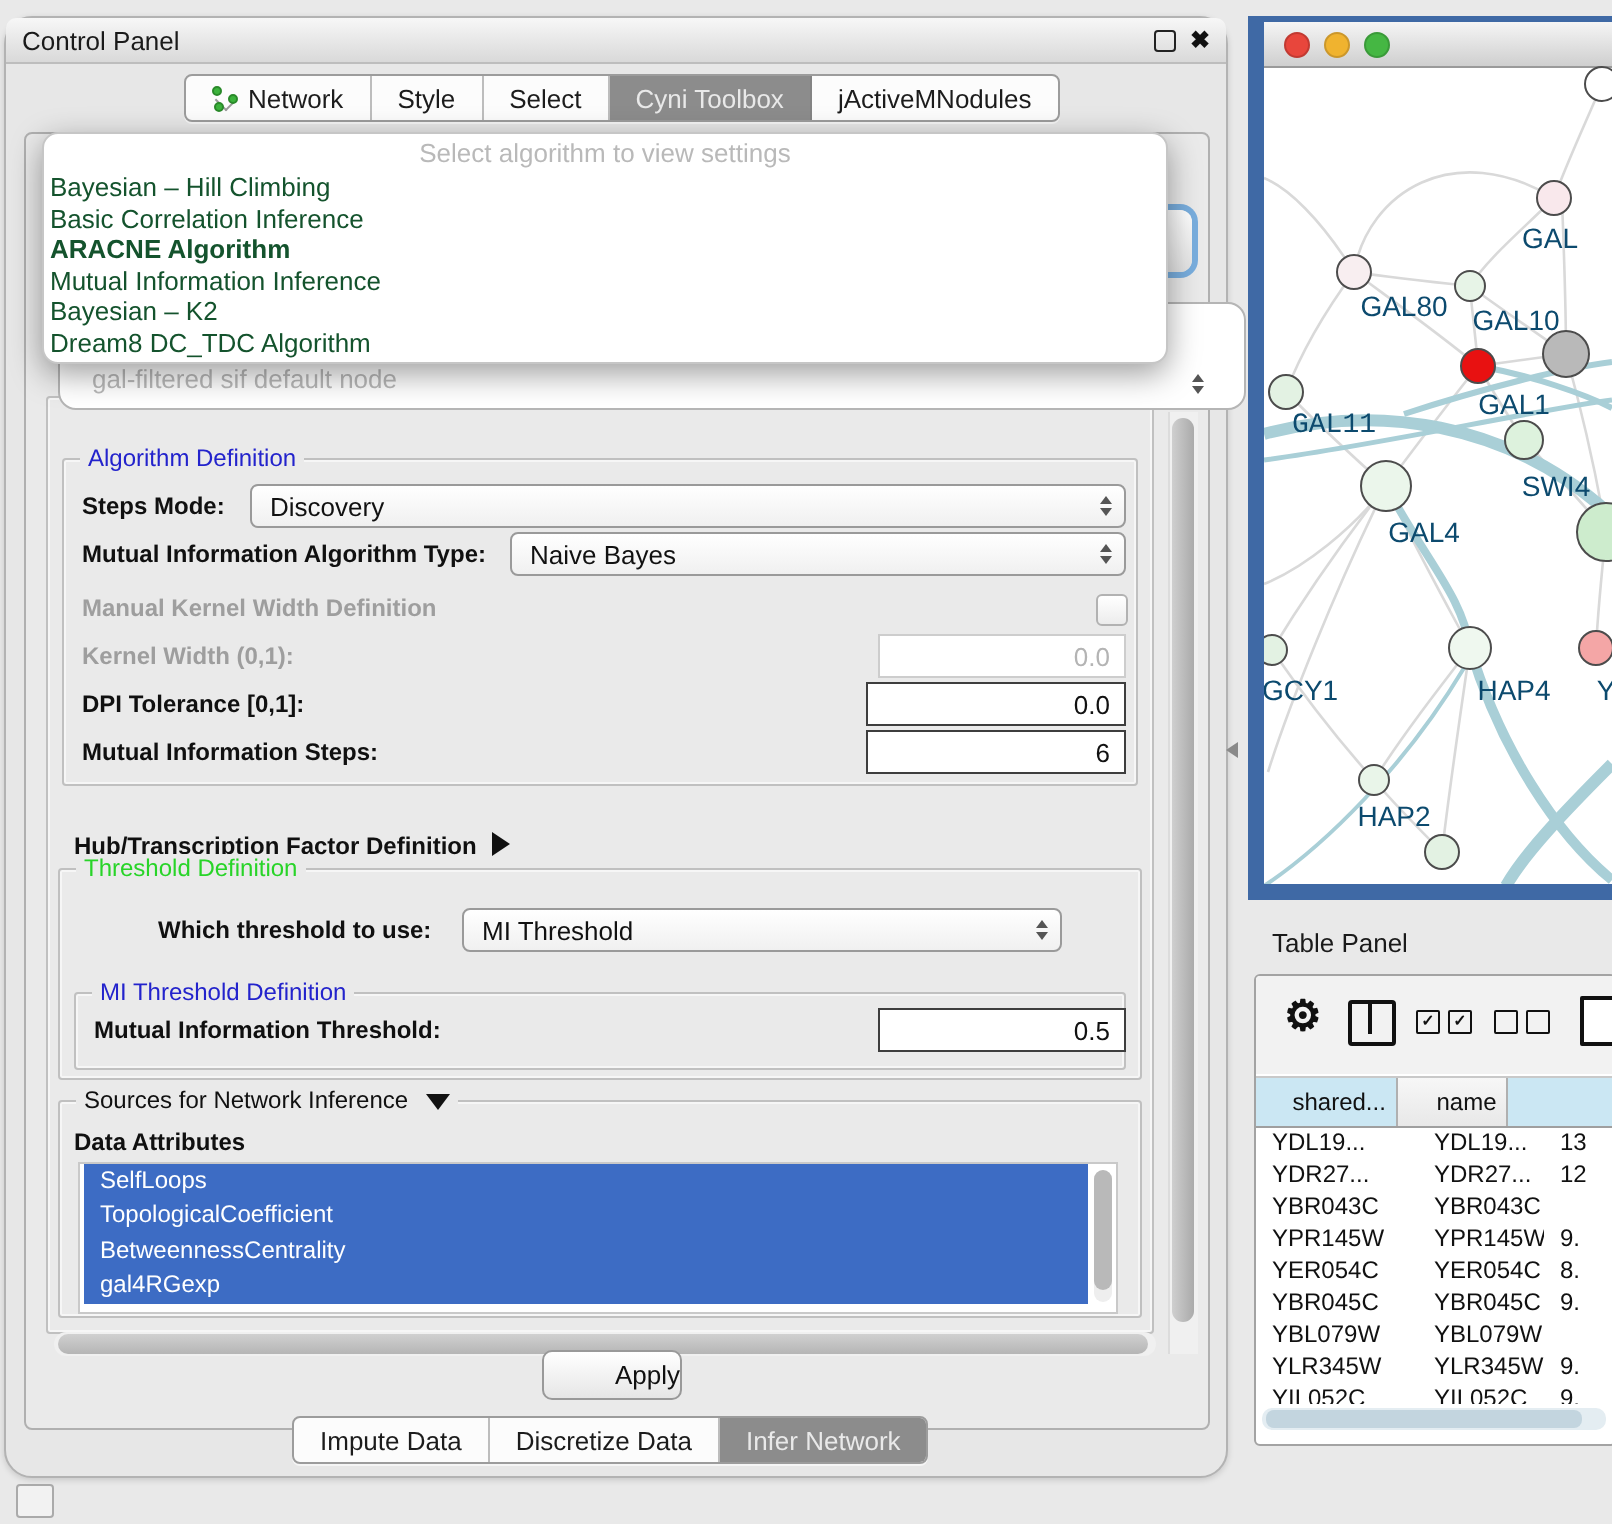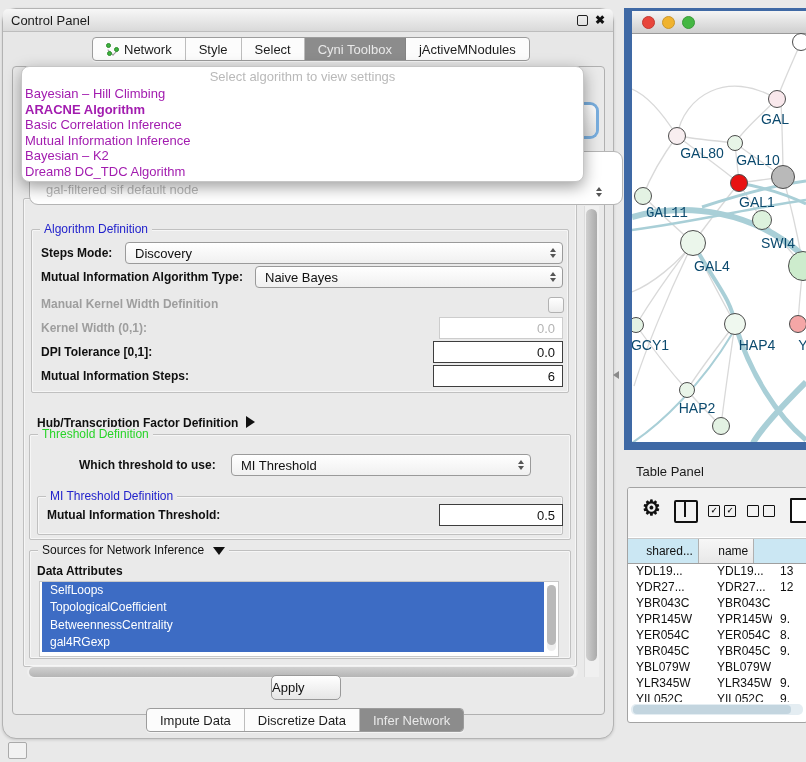--- a/index.html
+++ b/index.html
@@ -32,21 +32,21 @@
   
   .ghost-combo{left:26px;top:142px;width:562px;height:45px;background:#fff;border:1px solid #b5b5b5;
       border-radius:9px;display:flex;align-items:flex-end;padding:0 14px 7px 16px;font-size:13px;color:#b9b9b9;z-index:4}
   .focus-combo{left:567px;top:96px;width:26px;height:31px;border-radius:6px;background:linear-gradient(#fff,#e3e3e3);
       box-shadow:0 0 0 3px #79aede;z-index:3}
 
   
   .popup{left:18px;top:57px;width:561px;height:114px;background:#fff;border:1px solid #c6c6c6;border-radius:8px;
       box-shadow:0 5px 16px rgba(0,0,0,.38);z-index:50;overflow:hidden}
   .popup-head{height:19px;text-align:center;font-size:13px;color:#b9b9b9;line-height:19px}
-  .popup-item{height:15.6px;line-height:15.6px;font-size:13px;padding-left:3px;color:#a21caf;white-space:nowrap}
+  .popup-item{height:15.6px;line-height:15.6px;font-size:13px;padding-left:3px;color:#14532d;white-space:nowrap}
   .popup-item.bold{font-weight:bold}
 
   
   .grp{position:absolute;border:1px solid #c0c0c0;border-radius:2px;box-shadow:inset 0 0 0 1px rgba(255,255,255,.55)}
   .grp-title{position:absolute;top:-8px;left:8px;background:#eaeaea;padding:0 4px;font-size:12px;white-space:nowrap}
   .t-blue{color:var(--title-blue)}
   .t-green{color:var(--title-green)}
 
   .lbl{position:absolute;font-size:12px;font-weight:bold;color:#101010;white-space:nowrap}
   .lbl.dis{color:#9e9e9e}
@@ -79,21 +79,21 @@
 
   
   .vsb{left:581px;top:197px;width:14px;height:471px;background:#f0f0f0;border-left:1px solid #dcdcdc}
   .vsb .th{position:absolute;left:1px;top:3px;width:11px;height:452px;border-radius:6px;
       background:linear-gradient(90deg,#cfcfcf,#aaaaaa)}
   .hsb{left:24px;top:657px;width:551px;height:12px;background:#f0f0f0;border-radius:6px}
   .hsb .th{position:absolute;left:2px;top:1px;width:545px;height:10px;border-radius:5px;
       background:linear-gradient(#d0d0d0,#b5b5b5)}
 
   .btn{position:absolute;height:23px;background:linear-gradient(#ffffff,#e6e6e6);border:1px solid #999;
-      border-radius:5px;display:flex;align-items:center;justify-content:flex-start;font-size:13px}
+      border-radius:5px;display:flex;align-items:center;justify-content:flex-end;font-size:13px}
 
   
   .netwin{left:624px;top:8px;width:182px;height:442px;border-left:8px solid var(--frame-blue);
       border-top:3px solid var(--frame-blue);border-bottom:8px solid var(--frame-blue);
       box-sizing:border-box;background:#fff;overflow:hidden}
   .net-titlebar{height:22px;background:linear-gradient(#f5f5f5,#cfcfcf);border-bottom:1px solid #9a9a9a;
       display:flex;align-items:center;padding-left:10px;gap:8px}
   .light{width:11px;height:11px;border-radius:50%}
   .light.r{background:#e8463c;border:1px solid #c13a32}
   .light.y{background:#f0b32f;border:1px solid #cb972b}
@@ -183,22 +183,22 @@
         <i class="dn"></i>
       </span>
   </div>
   <div class="abs focus-combo"></div>
 
   <div class="abs popup">
     <div class="popup-head">Select algorithm to view settings</div>
     <div>
 
     <div class="popup-item"><span>Bayesian – Hill Climbing</span></div>
+        <div class="popup-item"><span>Basic Correlation Inference</span></div>
         <div class="popup-item bold"><span>ARACNE Algorithm</span></div>
-        <div class="popup-item"><span>Basic Correlation Inference</span></div>
         <div class="popup-item"><span>Mutual Information Inference</span></div>
         <div class="popup-item"><span>Bayesian – K2</span></div>
         <div class="popup-item"><span>Dream8 DC_TDC Algorithm</span></div>
       </div>
   </div>
 
   <div class="grp" style="left:20px;top:189px;width:552px;height:467px">
     <span class="grp-title">Cyni Algorithm Settings</span>
   </div>
 

